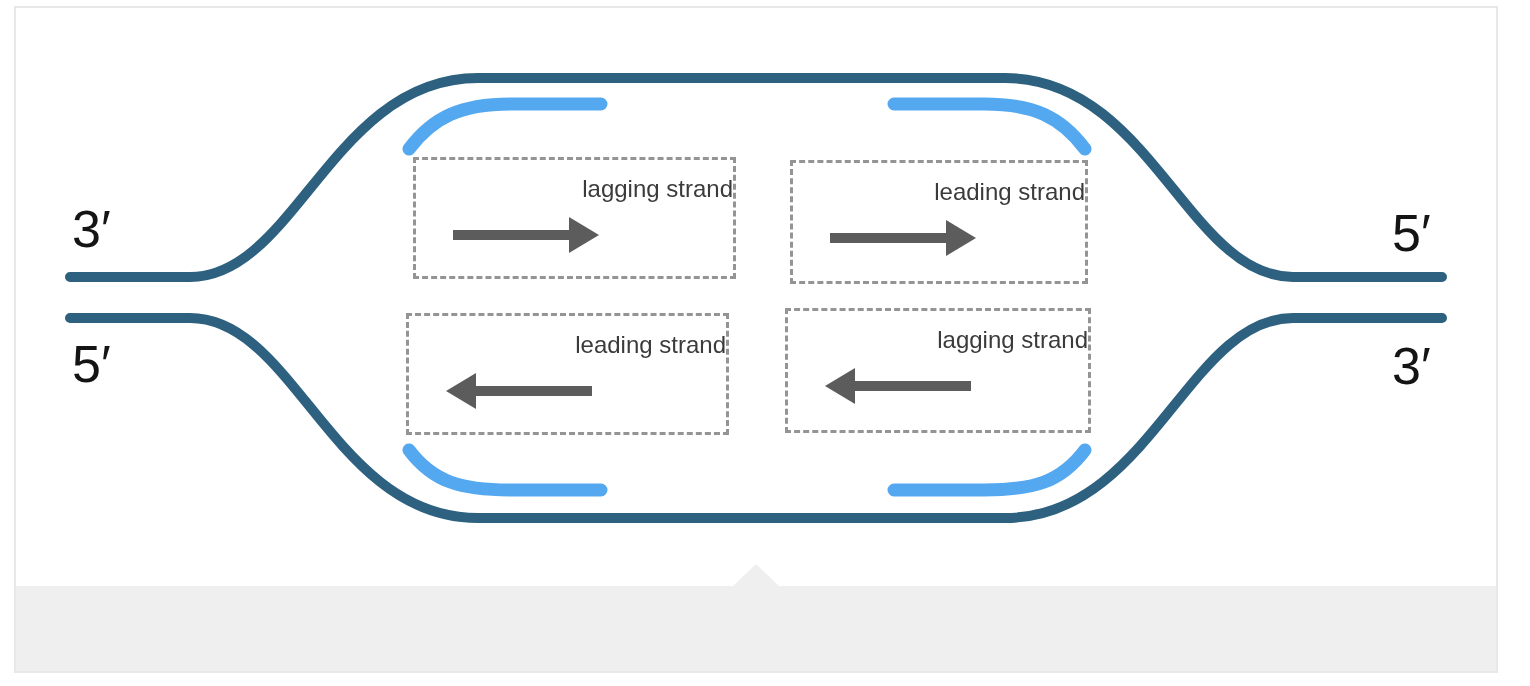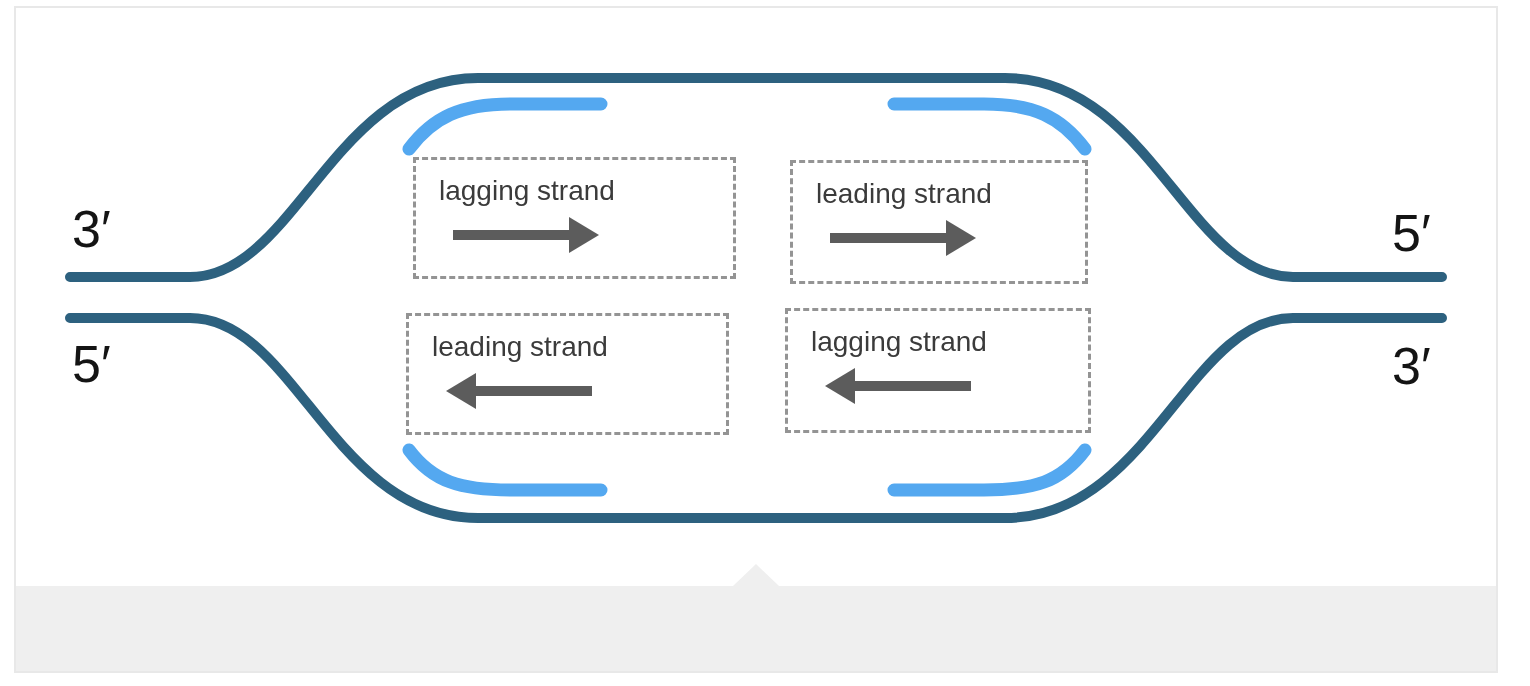--- a/index.html
+++ b/index.html
@@ -51,23 +51,24 @@
     background: transparent;
   }
   .strand-box.b1 { left: 413px; top: 157px; width: 323px; height: 122px; }
   .strand-box.b2 { left: 790px; top: 160px; width: 298px; height: 124px; }
   .strand-box.b3 { left: 406px; top: 313px; width: 323px; height: 122px; }
   .strand-box.b4 { left: 785px; top: 308px; width: 306px; height: 125px; }
 
   .strand-label {
     display: block;
     margin: 15px 0 0 23px;
-    font-size: 28px;
+    font-size: 24px;
     color: var(--label-text, #3b3b3b);
     white-space: nowrap;
+    text-align: right;
   }
   .arrow {
     position: absolute;
     left: 37px;
     top: 57px;
     width: 146px;
     height: 36px;
   }
   .arrow[data-dir="left"] { transform: scaleX(-1); }
   .arrow .shaft {

